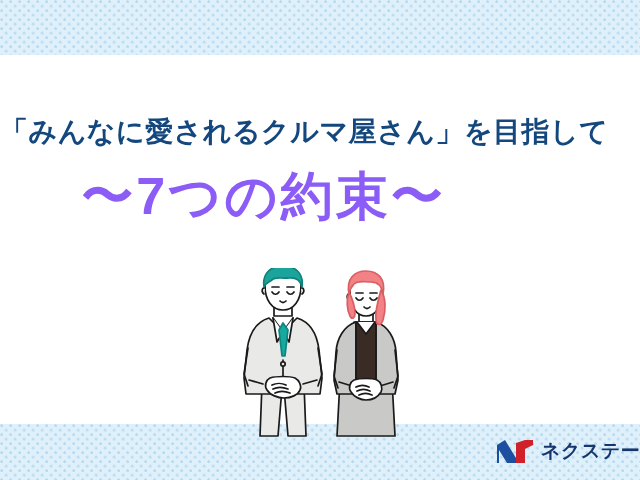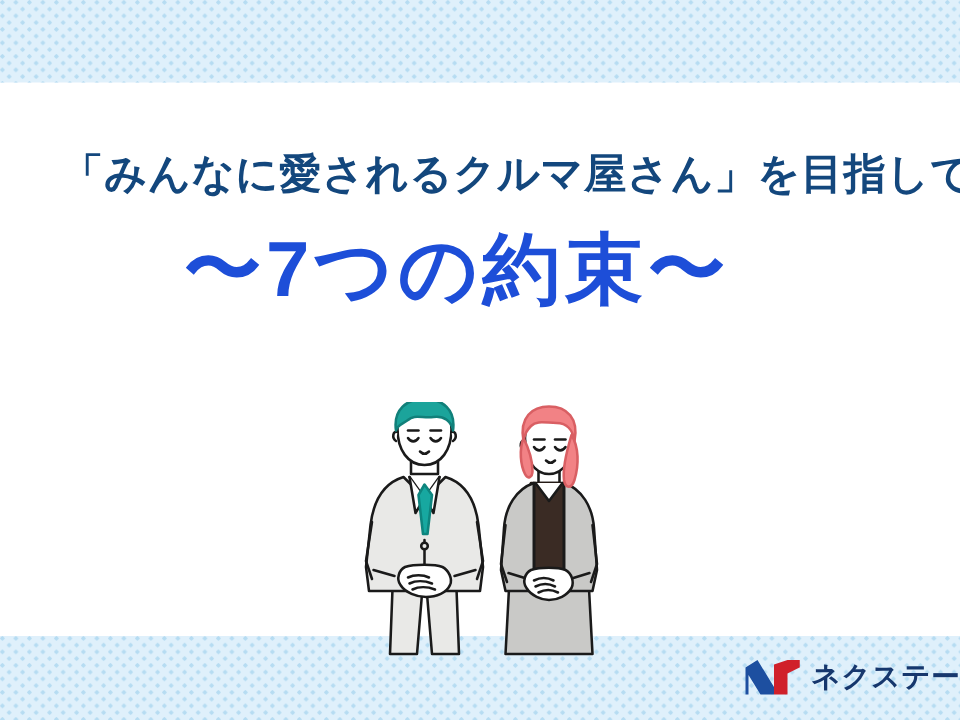--- a/index.html
+++ b/index.html
@@ -41,42 +41,41 @@
   }
   #band-bottom {
     top: 424px;
     height: 56px;
   }
 
   
   #headline {
     position: absolute;
     left: 0;
-    top: 96px;
+    top: 112px;
     width: 527px;
     text-align: center;
-    margin-left: 41px;
   }
   #headline-line1 {
     display: block;
     font-size: 28px;
     line-height: 40px;
     font-weight: 700;
     letter-spacing: 0.5px;
     color: #13477d;
     white-space: nowrap;
   }
   #headline-line2 {
     display: block;
     margin-top: 14px;
     font-size: 52px;
     line-height: 60px;
     font-weight: 700;
     letter-spacing: 3px;
-    color: #1d4ed8;
+    color: #8b5cf6;
     white-space: nowrap;
   }
 
   
   #illustration {
     position: absolute;
     left: 236px;
     top: 268px;
     width: 180px;
     height: 172px;

